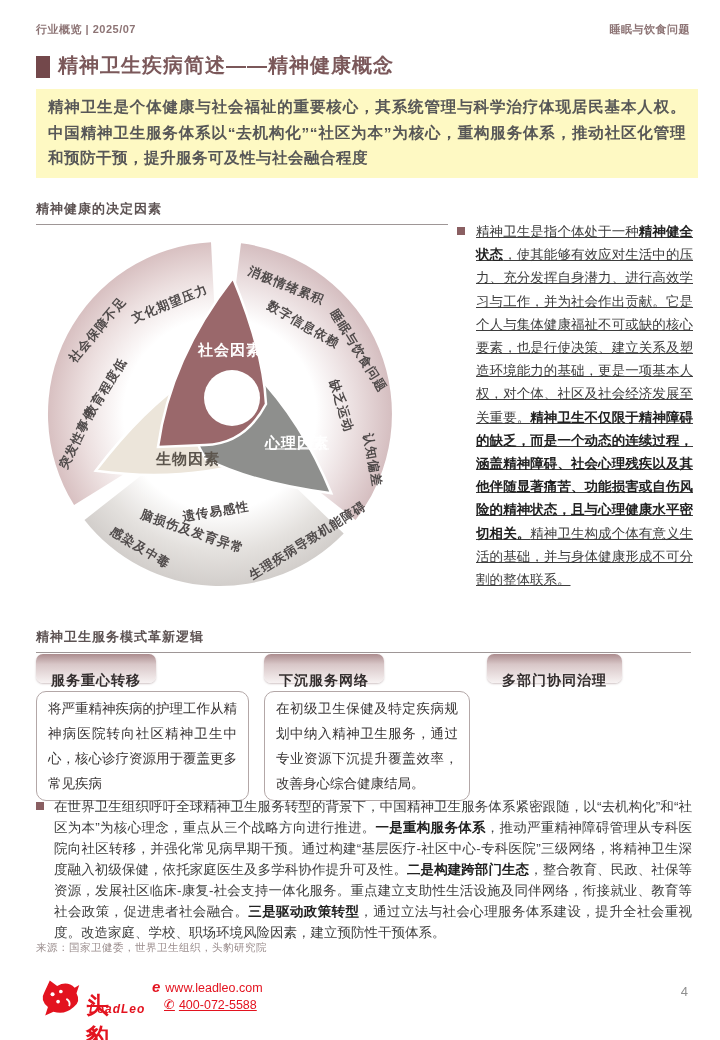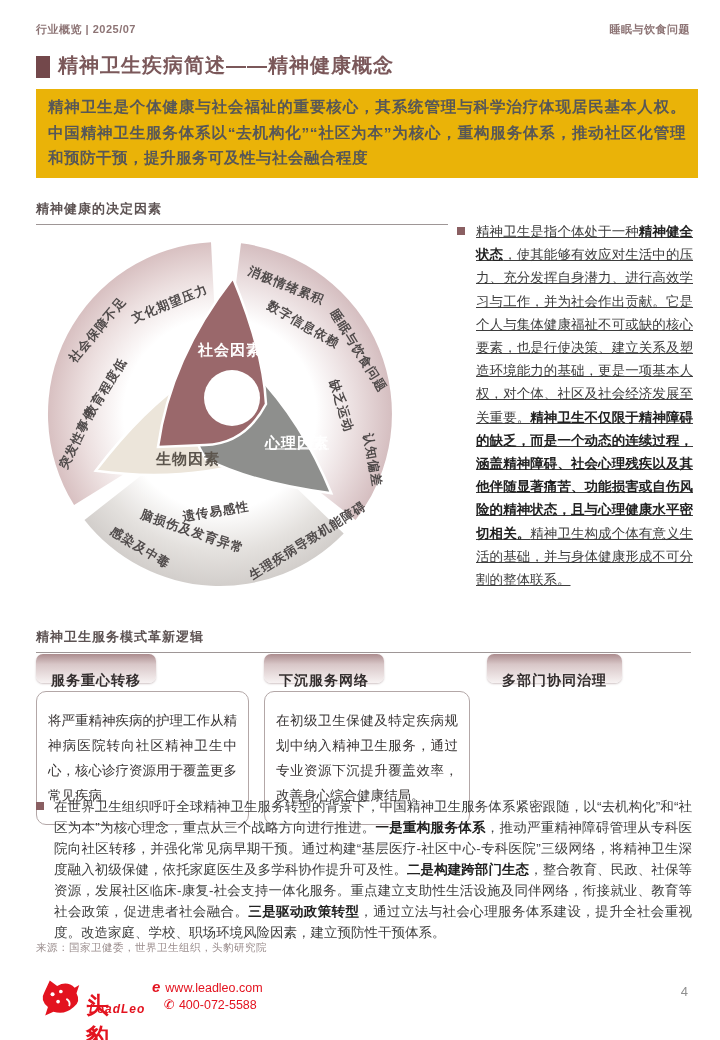--- a/index.html
+++ b/index.html
@@ -7,21 +7,21 @@
   body { font-family:"Liberation Sans","DejaVu Sans",sans-serif; }
   .page { position:relative; width:720px; height:1040px; background:#fff; overflow:hidden; }
 
   .hdr { position:absolute; top:22px; font-size:11px; font-weight:bold; color:#8d7475; letter-spacing:.5px; }
   .hdr-left { left:36px; }
   .hdr-right { right:30px; }
 
   .title-square { position:absolute; left:36px; top:56px; width:14px; height:22px; background:#73484b; }
   .page-title { position:absolute; left:58px; top:52px; font-size:20px; font-weight:bold; color:#7b585a; letter-spacing:1px; }
 
-  .summary-box { position:absolute; left:36px; top:89px; width:662px; background:#eab308; padding:5px 12px 7px 12px; }
+  .summary-box { position:absolute; left:36px; top:89px; width:662px; background:#fef9c3; padding:5px 12px 7px 12px; }
   .summary-box p { font-size:15.5px; font-weight:bold; color:#575757; line-height:25.5px; text-align:justify; letter-spacing:.5px; }
 
   .sec-label { position:absolute; left:36px; font-size:13px; font-weight:bold; color:#5d5353; letter-spacing:1px;
                border-bottom:1px solid #9e9696; padding-bottom:6px; }
   .sec1-label { top:200px; width:412px; }
   .sec2-label { top:628px; width:655px; }
 
   .diagram { position:absolute; left:36px; top:224px; width:412px; height:392px; }
   .diagram svg { position:absolute; left:0; top:0; }
   .ring-label { position:absolute; white-space:nowrap; font-size:12.5px; font-weight:600; color:#4f4a4a; letter-spacing:1px; }
@@ -38,36 +38,36 @@
 
   .card { position:absolute; top:654px; }
   .card-1 { left:36px;  width:213px; }
   .card-2 { left:264px; width:206px; }
   .card-3 { left:487px; width:205px; }
   .card-head { position:relative; z-index:2; display:inline-block; height:29px; line-height:28px;
                padding:12px 15px; border-radius:7px; font-size:14px; font-weight:bold; color:#332e2e; letter-spacing:1px;
                background:linear-gradient(to bottom,#ab8c8e 0%,#d8c6c7 35%,#f7f2f2 100%);
                box-shadow:0 1px 2px rgba(120,90,92,.35); }
   .card-body { position:relative; margin-top:2px; min-height:103px; background:#fff;
-               border:1.5px solid #b3a7a7; border-radius:10px; padding:16px 11px;
+               border:1.5px solid #b3a7a7; border-radius:10px; padding:4px 11px;
                font-size:13.5px; color:#383434; line-height:25px; text-align:justify; }
   .card-3 .card-body { padding-top:15px; }
 
   .bottom-para { position:absolute; left:36px; top:796px; width:656px; }
   .bp-bullet { left:0; top:6px; }
   .bottom-para .text { margin-left:18px; font-size:13.5px; color:#3d3d3d; line-height:21px; text-align:justify; }
 
   .source { position:absolute; left:36px; top:941px; font-size:10.5px; color:#9a8d8d; letter-spacing:.5px; }
 
   .footer { position:absolute; left:36px; top:972px; height:52px; }
   .logo-mark { position:absolute; left:0; top:2px; }
   .brand-cn { position:absolute; left:50px; top:18px; font-size:23px; font-weight:bold; color:#e3131f; letter-spacing:2px; }
   .brand-en { position:absolute; left:53px; top:30px; font-size:12px; font-weight:bold; font-style:italic; color:#e3131f; letter-spacing:1px; }
   .site-row { position:absolute; left:116px; top:6px; font-size:12.5px; color:#e3131f; white-space:nowrap; }
-  .tel-row  { position:absolute; left:128px; top:25px; font-size:12.5px; color:#e3131f; white-space:nowrap; }
+  .tel-row  { position:absolute; left:128px; top:25px; font-size:12.5px; color:#e3131f; white-space:nowrap;text-decoration:underline; }
   .e-icon { font-weight:bold; font-style:italic; font-size:15px; margin-right:5px; }
   .tel-icon { font-size:13px; margin-right:4px; }
   .page-num { position:absolute; right:32px; top:984px; font-size:13px; color:#8f8f8f; }
 </style>
 </head>
 <body>
 
 <div class="page">
 
   <div class="hdr hdr-left">行业概览 | 2025/07</div>

